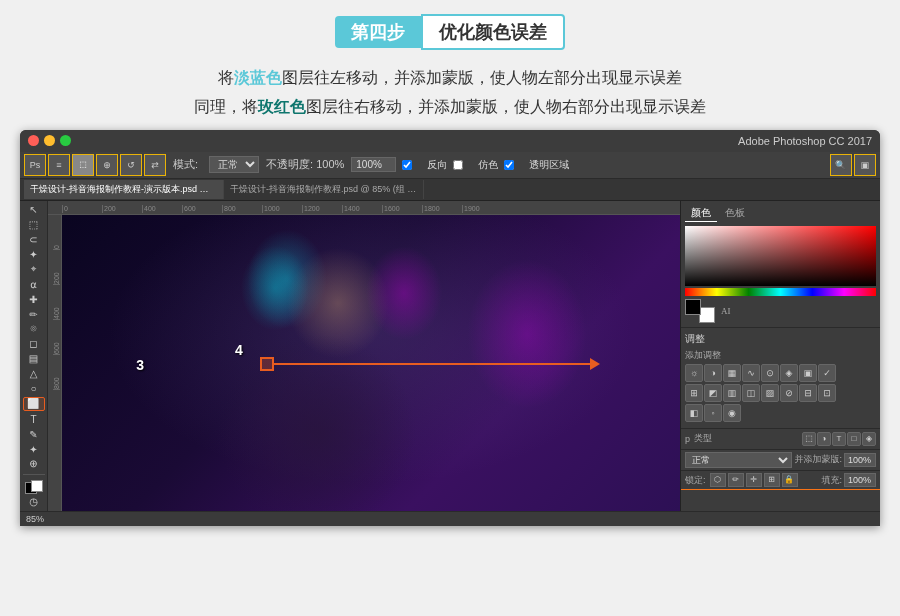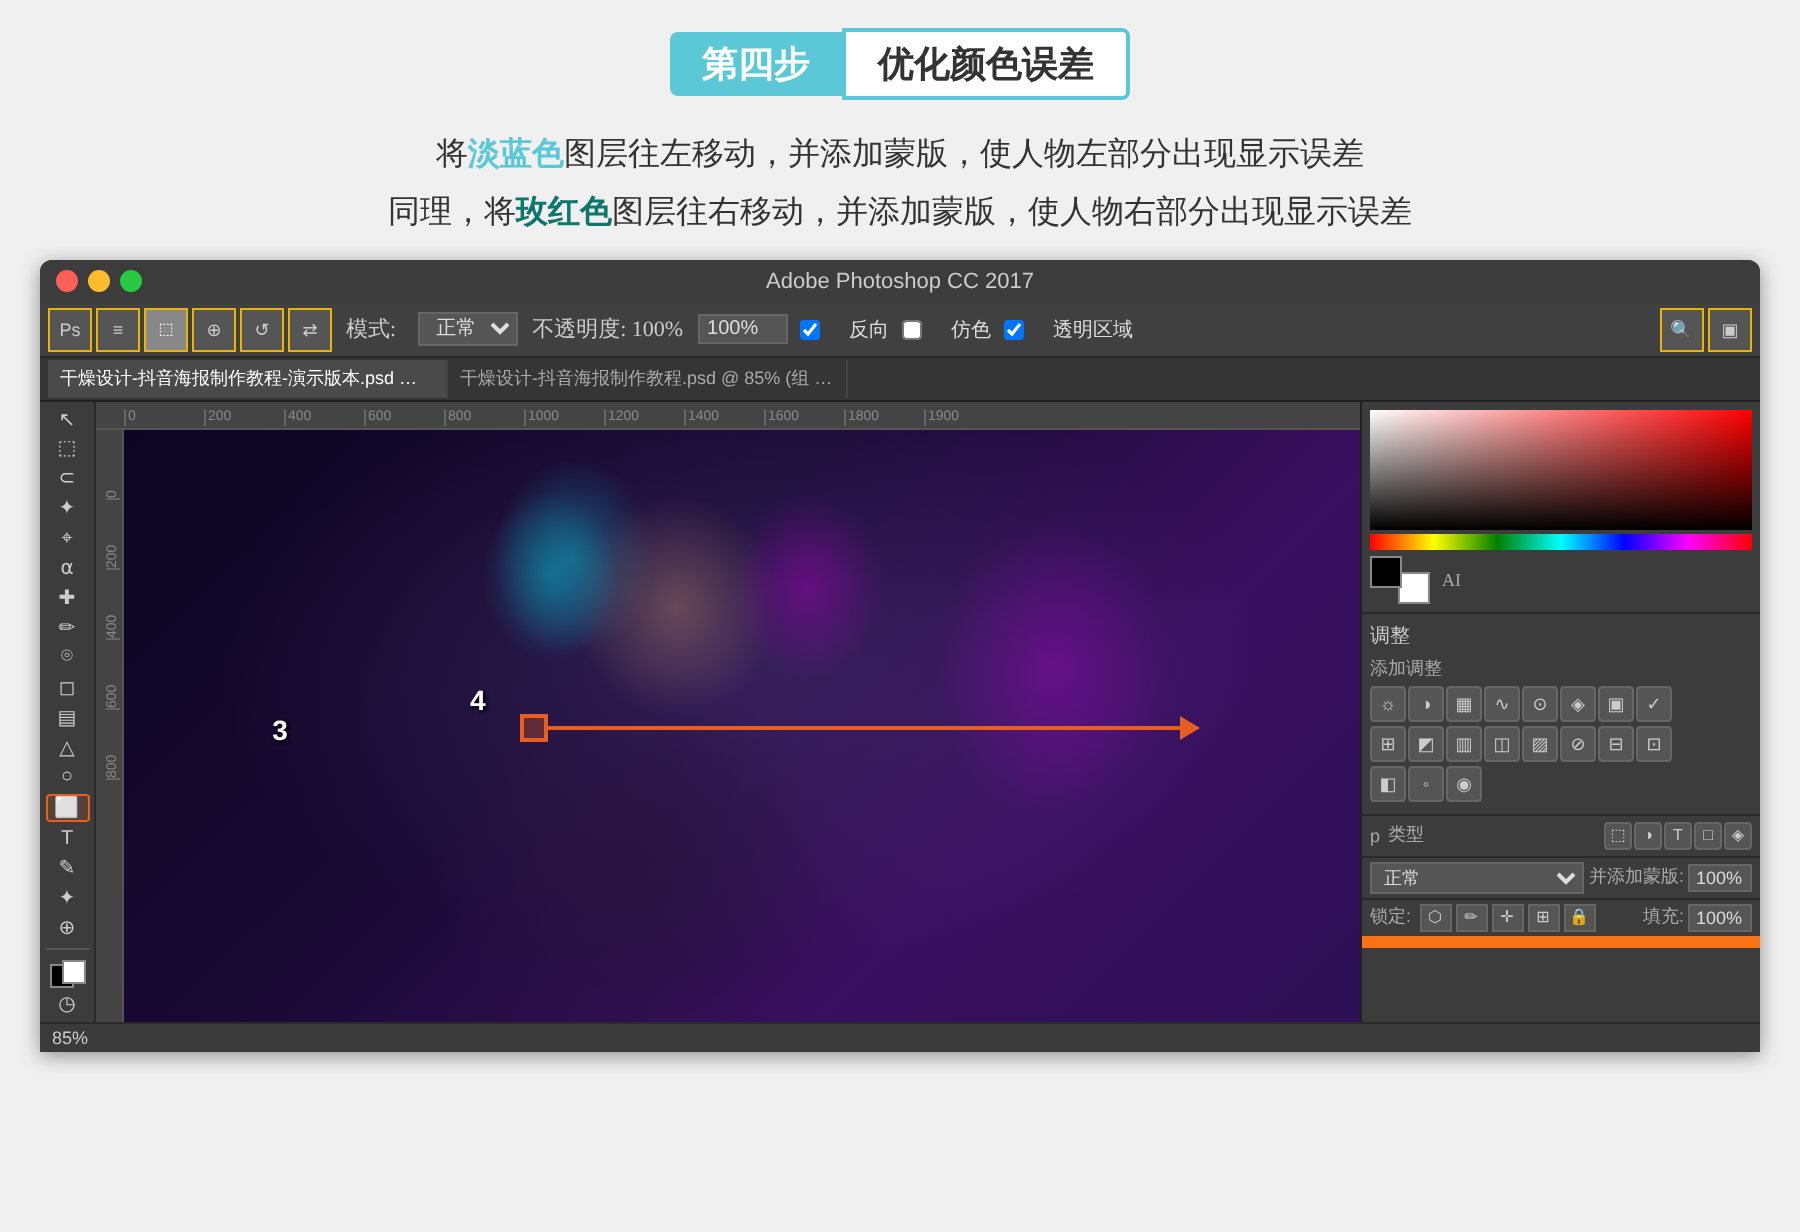--- a/index.html
+++ b/index.html
@@ -72,21 +72,21 @@
       gap: 5px;
       position: absolute;
       left: 8px;
     }
     .tl { width: 11px; height: 11px; border-radius: 50%; }
     .tl-red { background: #ff5f57; }
     .tl-yellow { background: #ffbd2e; }
     .tl-green { background: #28ca41; }
     .title-text {
       flex: 1;
-      text-align: center;
+      text-align: right;
       color: #ccc;
       font-size: 11px;
     }
 
     
     .menu-bar {
       background: #404040;
       display: flex;
       align-items: center;
       padding: 2px 4px;
@@ -98,21 +98,20 @@
       background: #555;
       border: 1px solid #eab308;
       display: flex; align-items: center; justify-content: center;
       color: #ccc; font-size: 9px; cursor: pointer;
     }
     .menu-item {
       color: #ccc;
       font-size: 11px;
       padding: 2px 5px;
       cursor: pointer;
-      font-family: Liberation Serif, serif;
     }
     .mode-select {
       background: #555;
       border: 1px solid #666;
       color: #ddd;
       font-size: 10px;
       padding: 1px 4px;
       margin-left: 4px;
     }
     .opacity-field {
@@ -372,23 +371,23 @@
       padding: 3px 4px;
       display: flex;
       align-items: center;
       gap: 2px;
       border-bottom: 1px solid #2a2a2a;
     }
 
     .lock-row {
       padding: 2px 4px;
       display: flex;
-      align-items: flex-start;
+      align-items: flex-end;
       gap: 2px;
-      border-bottom: 6px solid #f97316;
+      border-bottom: 1px solid #f97316;
     }
     .lock-label {
       font-size: 9px;
       color: #aaa;
       margin-right: 2px;
     }
     .lock-btn {
       width: 16px; height: 14px;
       background: #555;
       border: 1px solid #666;
@@ -607,20 +606,24 @@
               <div style="width:0;height:0;border-top:6px solid transparent;border-bottom:6px solid transparent;border-left:10px solid #e85d20;"></div>
             </div>
           </div>
         </div>
       </div>
     </div>
 
     <div style="display:flex;flex-direction:column;width:200px;background:#3c3c3c;border-left:1px solid #222;">
 
       <div class="color-section">
+        <div class="color-section-tabs">
+          <div class="cs-tab active">颜色</div>
+          <div class="cs-tab">色板</div>
+        </div>
         <div class="color-gradient-box">
           <div style="width:100%;height:100%;background:linear-gradient(to right,white,red);"></div>
           <div class="color-gradient-overlay"></div>
         </div>
         <div class="color-spectrum"></div>
         <div class="color-swatches">
           <div class="fg-bg">
             <div class="bg-swatch"></div>
             <div class="fg-swatch"></div>
           </div>

